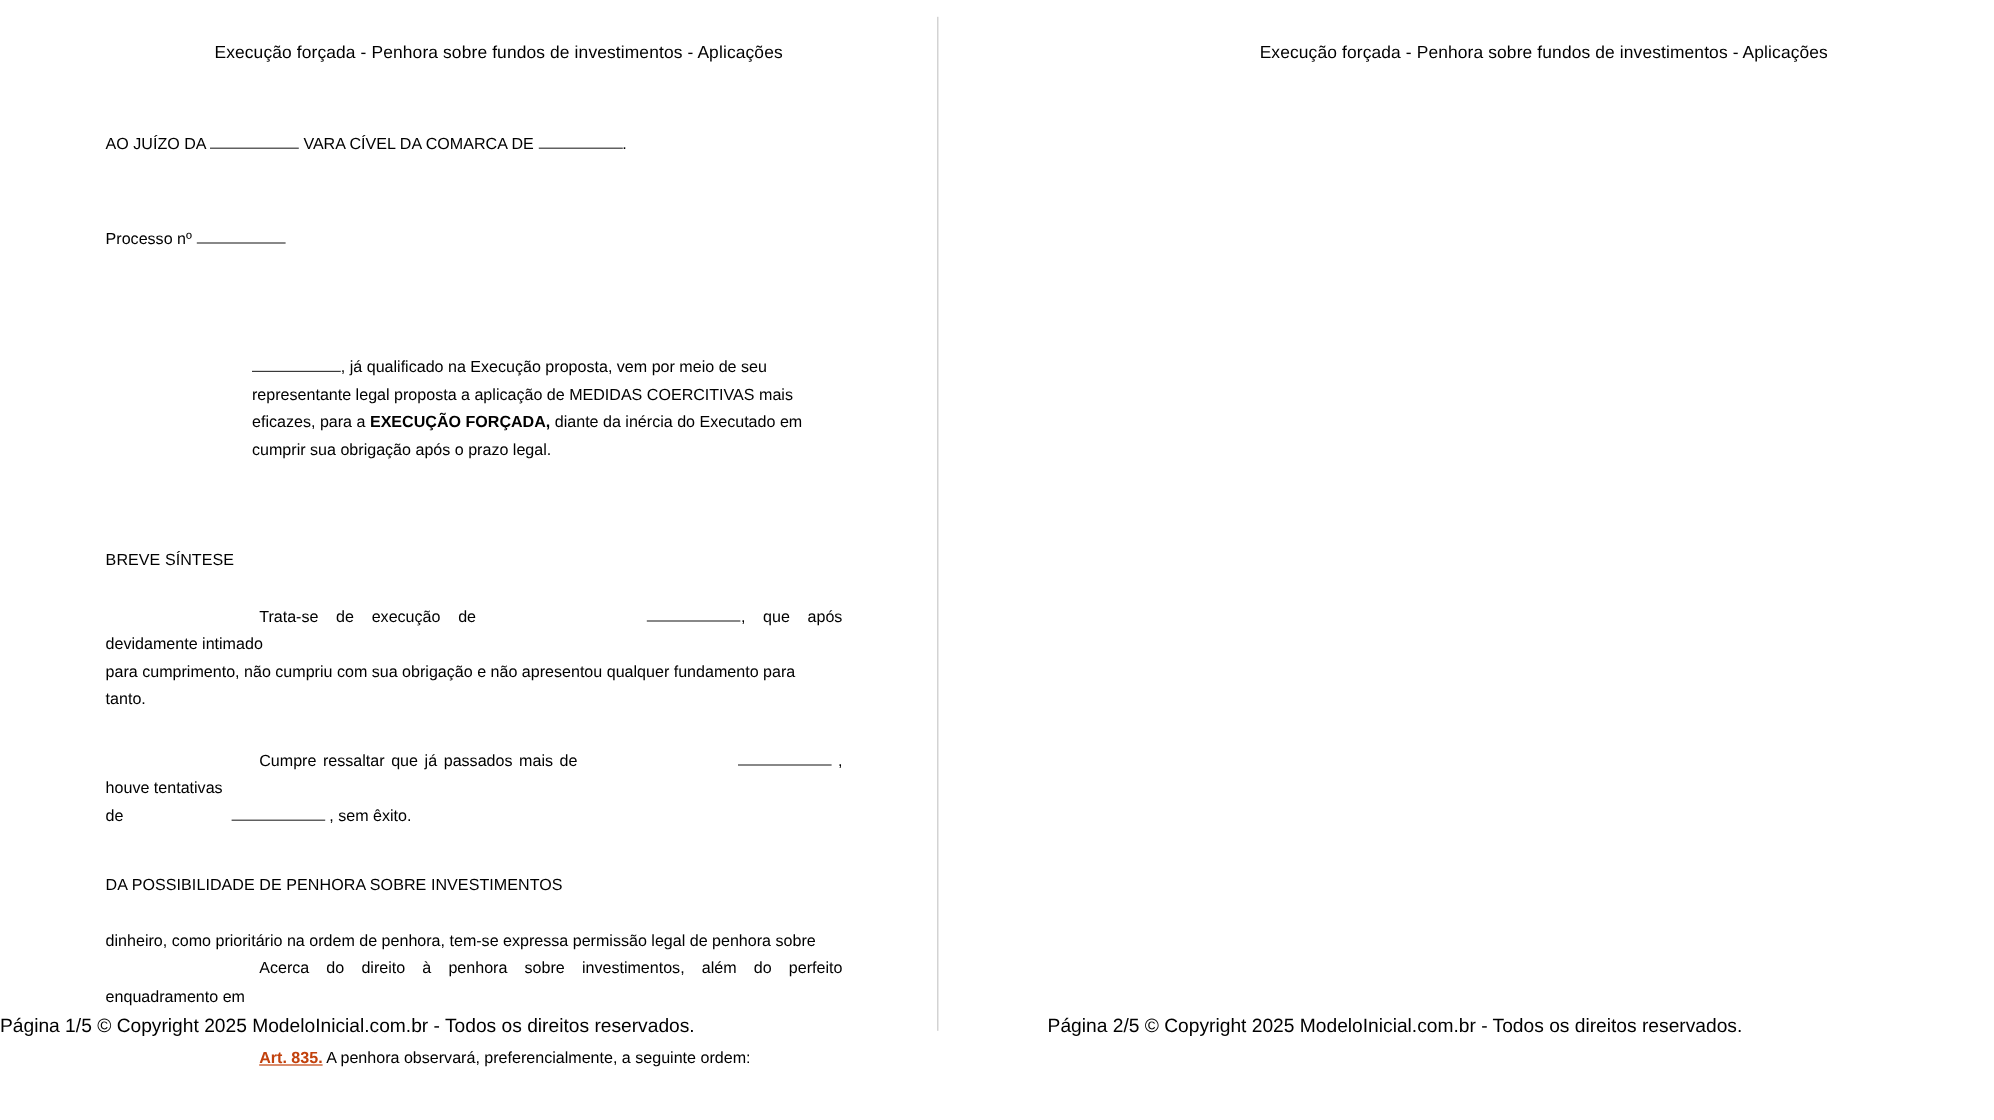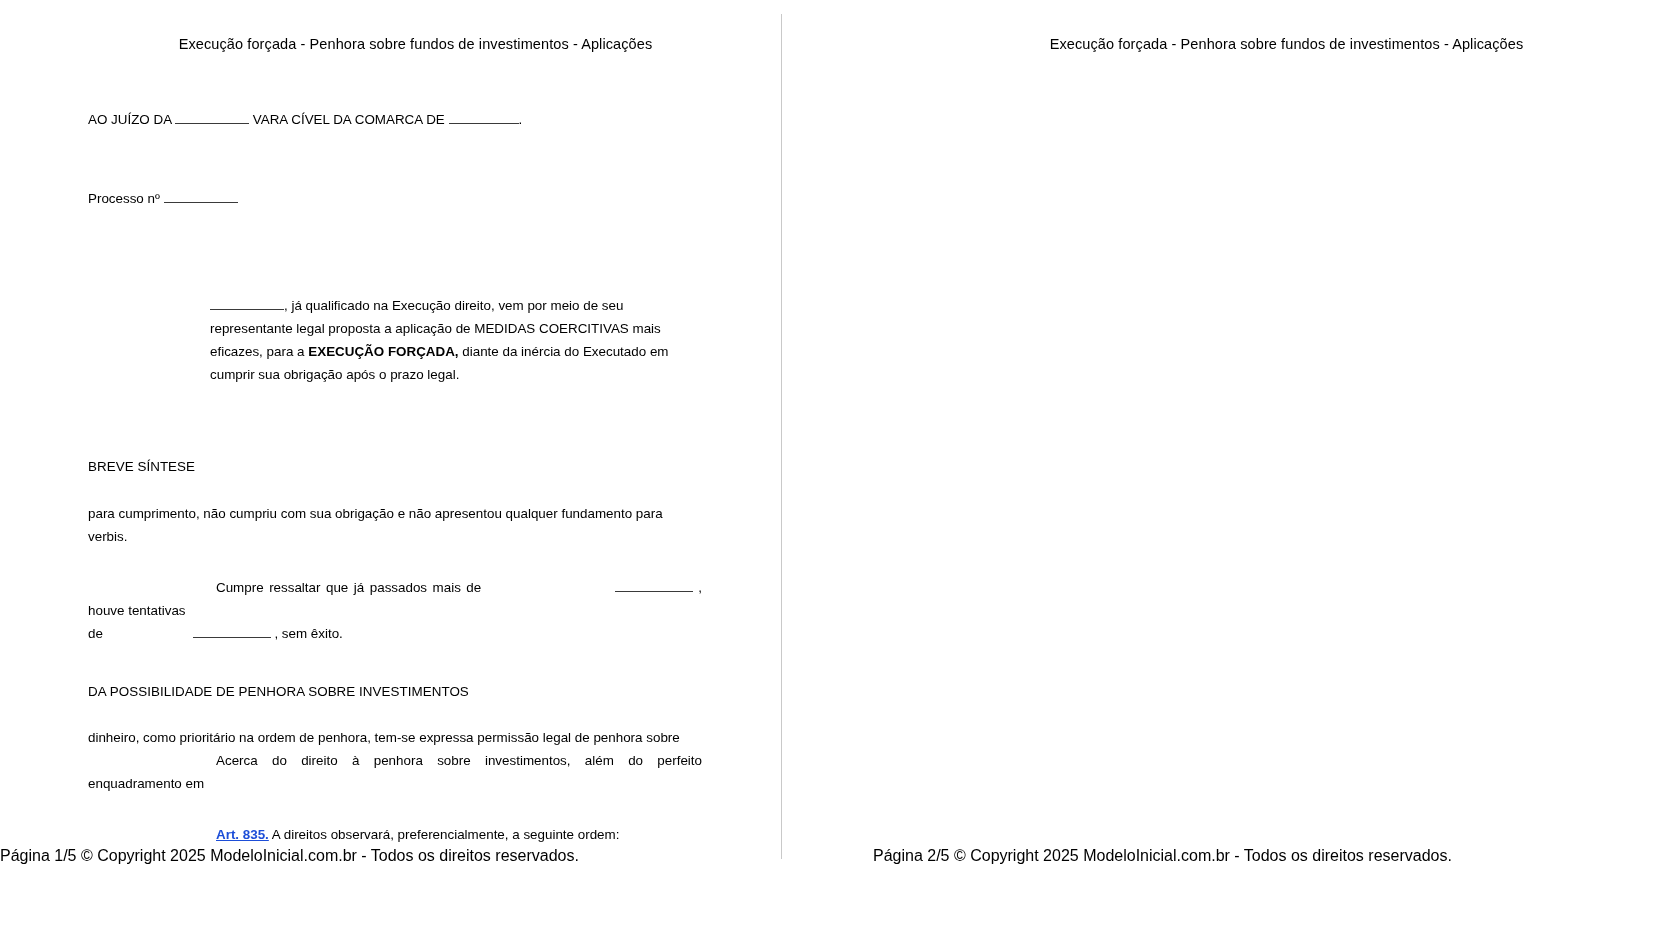--- a/index.html
+++ b/index.html
@@ -101,21 +101,21 @@
     font-size: 13.4px;
     font-weight: normal;
     letter-spacing: 0.05px;
   }
 
   b, .b { font-weight: bold; }
   i, .i { font-style: italic; }
 
   a.doclink,
   .doclink {
-    color: #1d4ed8;
+    color: #c2410c;
     text-decoration: underline;
     font-weight: bold;
   }
 
   .tab-wide { display: inline-block; width: 128px; }
   .tab-mid  { display: inline-block; width: 86px; }
 </style>
 </head>
 <body>
 
@@ -138,21 +138,21 @@
 
       <p class="para">
         <span>Processo nº</span>
         <span class="blank blank-w1"></span>
       </p>
 
       <div class="spacer-xl"></div>
       <div class="spacer-md"></div>
 
       <p class="para" style="padding-left:122px;">
-        <span class="blank blank-w1"></span><span>, já qualificado na Execução direito, vem por meio de seu</span>
+        <span class="blank blank-w1"></span><span>, já qualificado na Execução proposta, vem por meio de seu</span>
       </p>
       <p class="para" style="padding-left:122px;">
         <span>representante legal proposta a aplicação de MEDIDAS COERCITIVAS mais</span>
       </p>
       <p class="para" style="padding-left:122px;">
         <span>eficazes, para a</span>
         <b>EXECUÇÃO FORÇADA,</b>
         <span>diante da inércia do Executado em</span>
       </p>
       <p class="para" style="padding-left:122px;">
@@ -160,24 +160,28 @@
       </p>
 
       <div class="spacer-xl"></div>
       <div class="spacer-sm"></div>
 
       <h2 class="section-heading">BREVE SÍNTESE</h2>
 
       <div class="spacer-md"></div>
 
       <p class="para">
+        <span class="tab-wide"></span><span>Trata-se de execução de</span>
+        <span class="tab-wide"></span><span class="blank blank-w3"></span><span>, que após devidamente intimado</span>
+      </p>
+      <p class="para">
         <span>para cumprimento, não cumpriu com sua obrigação e não apresentou qualquer fundamento para</span>
       </p>
       <p class="para">
-        <span>verbis.</span>
+        <span>tanto.</span>
       </p>
 
       <div class="spacer-md"></div>
 
       <p class="para">
         <span class="tab-wide"></span><span>Cumpre ressaltar que já passados mais de</span>
         <span class="tab-wide"></span><span class="blank blank-w3"></span>
         <span>, houve tentativas</span>
       </p>
       <p class="para">
@@ -196,21 +200,21 @@
         <span>dinheiro, como prioritário na ordem de penhora, tem-se expressa permissão legal de penhora sobre</span>
       </p>
       <p class="para">
         <span class="tab-wide"></span><span>Acerca do direito à penhora sobre investimentos, além do perfeito enquadramento em</span>
       </p>
 
       <div class="spacer-md"></div>
 
       <p class="para">
         <span class="tab-wide"></span><span class="doclink">Art. 835.</span>
-        <span>A direitos observará, preferencialmente, a seguinte ordem:</span>
+        <span>A penhora observará, preferencialmente, a seguinte ordem:</span>
       </p>
 
     </div>
 
     <div class="page-footer">Página 1/5 © Copyright 2025 ModeloInicial.com.br - Todos os direitos reservados.</div>
   </div>
 
   <div class="page-divider"></div>
 
   <div class="page page-right">

